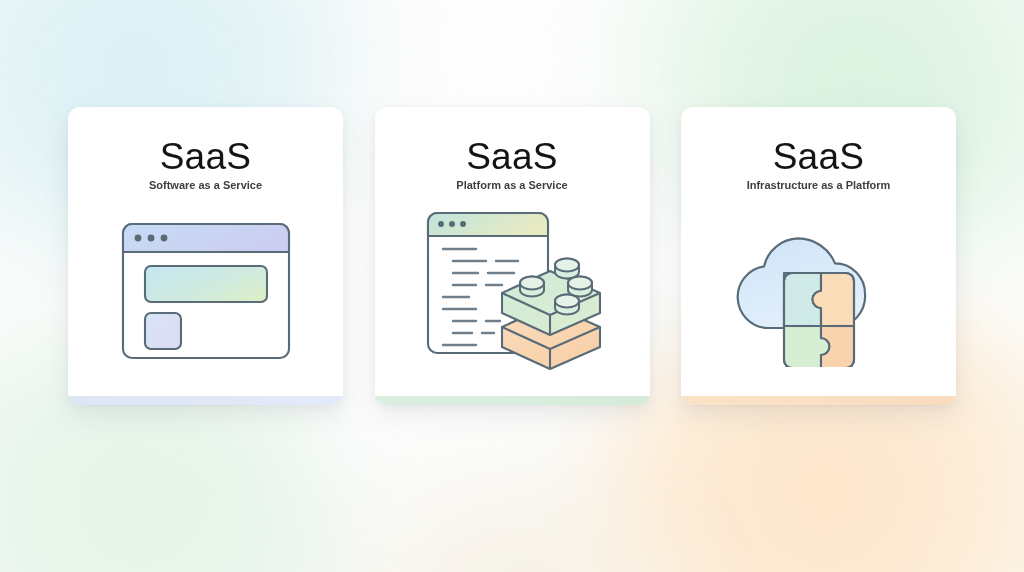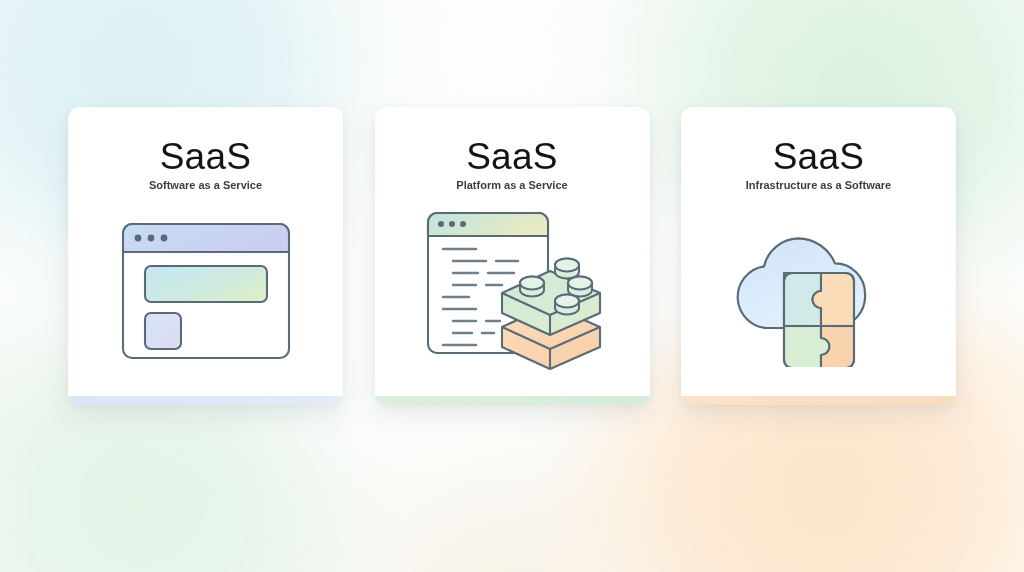--- a/index.html
+++ b/index.html
@@ -253,21 +253,21 @@
           </g>
         </svg>
         </span>
       </div>
 
       <div class="card-accent" style="background: linear-gradient(90deg,#dcefdf,#d5ecd9);"></div>
     </div>
 
     <div class="card">
       <div class="card-title">SaaS</div>
-      <div class="card-subtitle">Infrastructure as a Software</div>
+      <div class="card-subtitle">Infrastructure as a Platform</div>
 
       <div class="card-art">
         <span>
         <svg width="196" height="152" viewBox="0 0 196 152">
           <defs>
             <linearGradient id="cloudG" x1="0" y1="0" x2="0.5" y2="1">
               <stop offset="0%" stop-color="#cfe4f8"></stop>
               <stop offset="100%" stop-color="#e3f0fc"></stop>
             </linearGradient>
           </defs>

